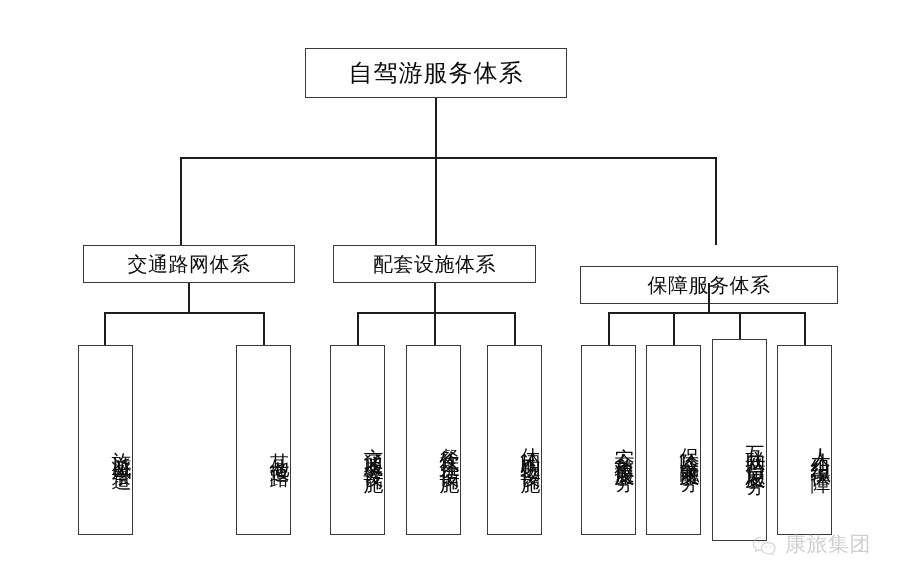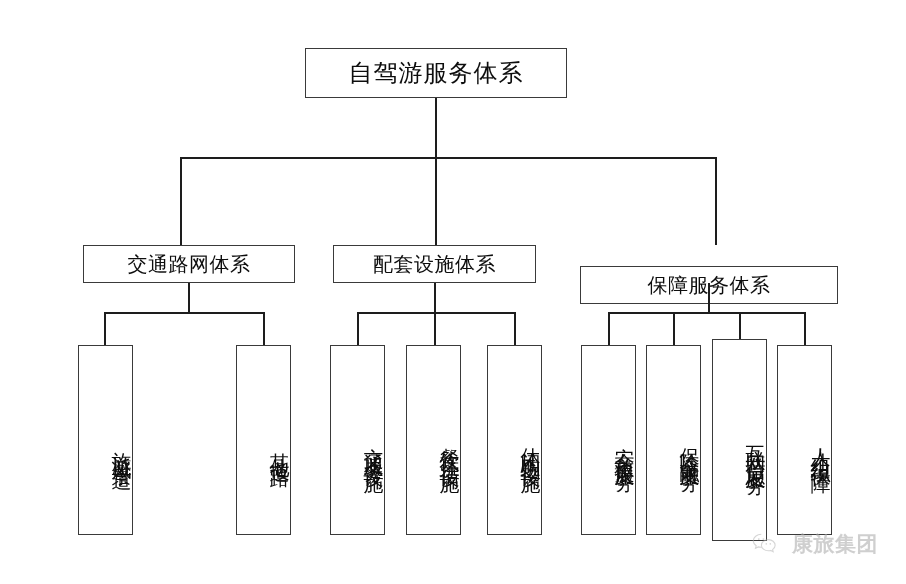--- a/index.html
+++ b/index.html
@@ -56,25 +56,24 @@
     position: absolute;
     background: #1d1d1d;
   }
   .ln.v { width: 1.6px; }
   .ln.h { height: 1.6px; }
 
   
   #watermark {
     position: absolute;
     display: flex;
-    align-items: center;
-    gap: 14px;
+    align-items: flex-end;
+    gap: 7px;
     opacity: 0.55;
     pointer-events: none;
-    font-weight: bold;
   }
   #watermark .wm-text {
     font-size: 21px;
     color: #a9a9a9;
     font-family: "Liberation Sans", sans-serif;
     letter-spacing: 0.5px;
   }
   #watermark .wm-logo { line-height: 0; }
 </style>
 </head>

